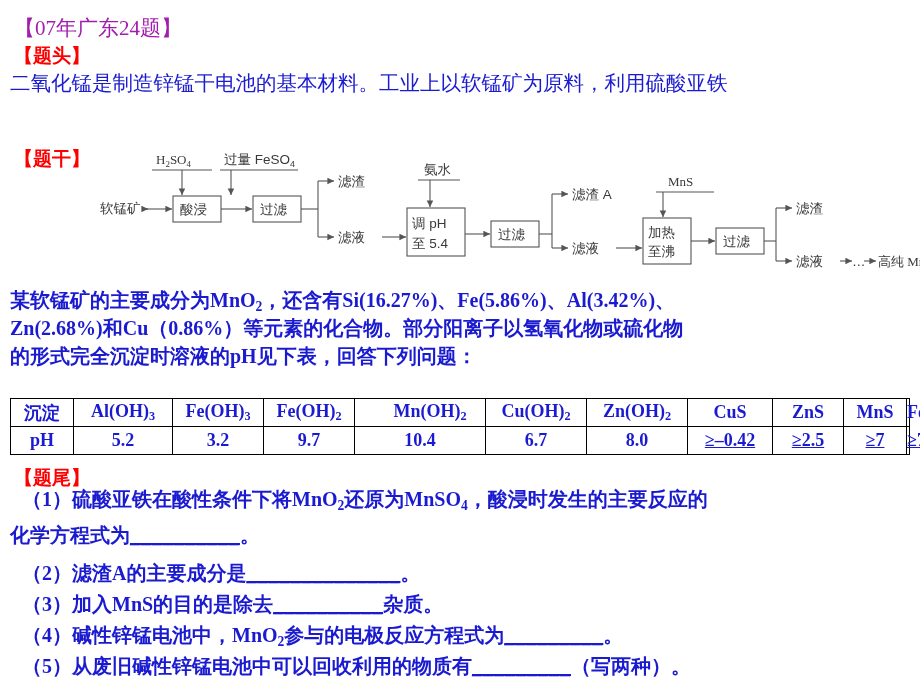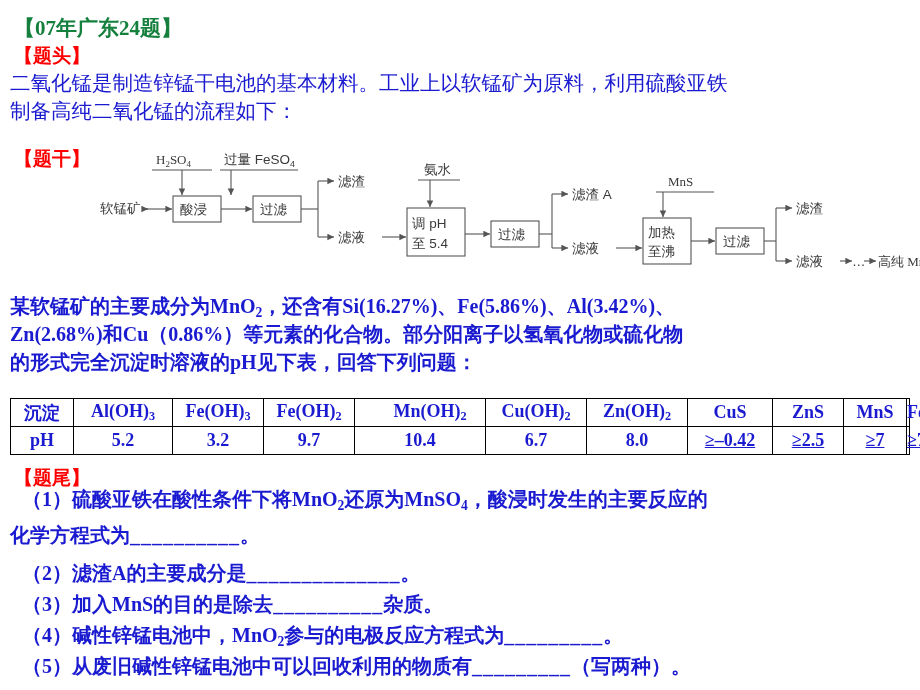--- a/index.html
+++ b/index.html
@@ -26,50 +26,50 @@
 
   .tag-red {
     color: #ff0000;
     font-weight: bold;
     font-size: 19px;
     line-height: 24px;
     letter-spacing: 0px;
     white-space: nowrap;
   }
   .title-blue {
-    color: #15803d;
-    font-weight: bold;
+    color: #a21caf;
+    font-weight: normal;
     font-size: 21px;
     line-height: 24px;
     white-space: nowrap;
   }
   .body-blue {
     color: #1a1ad0;
     font-weight: normal;
     font-size: 20.5px;
     line-height: 26px;
     white-space: nowrap;
   }
   .para-blue {
     color: #1a1ad0;
     font-weight: bold;
     font-size: 20px;
-    line-height: 36px;
+    line-height: 24px;
     white-space: nowrap;
   }
   .q-blue {
     color: #1a1ad0;
     font-weight: bold;
     font-size: 20px;
     line-height: 27px;
     white-space: nowrap;
   }
   sub { font-size: 0.68em; vertical-align: -0.28em; }
 
-  .blank { letter-spacing: 1px; }
+  .blank { text-decoration: underline; letter-spacing: 1px; }
 
   
   .ptable {
     position: absolute;
     left: 10px;
     top: 398px;
     width: 900px;
     border-collapse: collapse;
     table-layout: fixed;
   }
@@ -113,21 +113,20 @@
 </head>
 <body>
 
 <div class="slide">
 
   <div class="abs title-blue" style="left:14px; top:16px;">【07年广东24题】</div>
 
   <div class="abs tag-red" style="left:14px; top:44px;">【题头】</div>
 
   <div class="abs body-blue" style="left:10px; top:70px;">二氧化锰是制造锌锰干电池的基本材料。工业上以软锰矿为原料，利用硫酸亚铁</div>
-  <div class="abs body-blue" style="left:10px; top:98px;">制备高纯二氧化锰的流程如下：</div>
 
   <div class="abs tag-red" style="left:14px; top:147px;">【题干】</div>
 
   <div class="flow">
     <svg width="820" height="132" viewBox="0 0 820 132" xmlns="http://www.w3.org/2000/svg">
       <defs>
         <marker id="ah" markerWidth="7" markerHeight="7" refX="6" refY="3" orient="auto" markerUnits="strokeWidth">
           <path d="M0,0 L6,3 L0,6 z" fill="#555555"></path>
         </marker>
       </defs>

